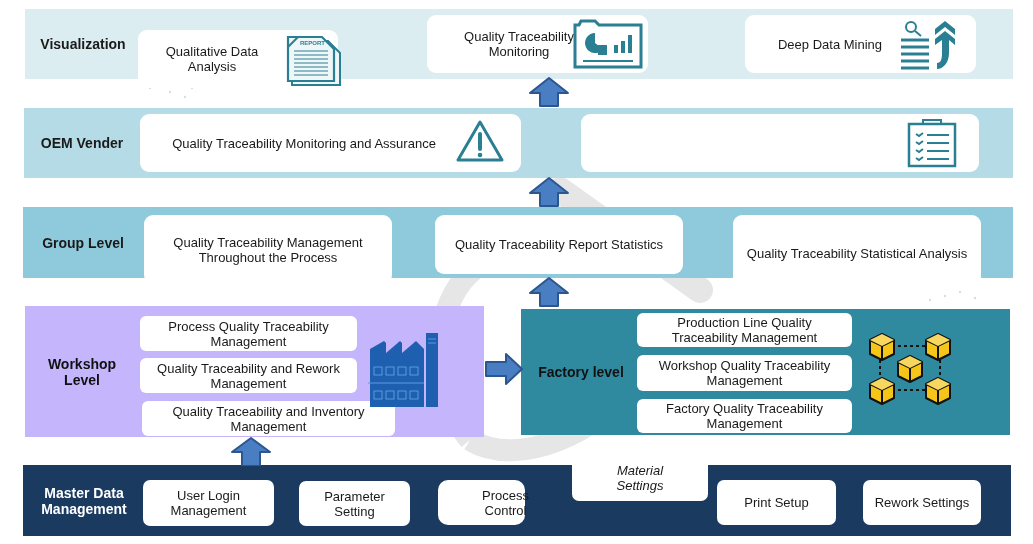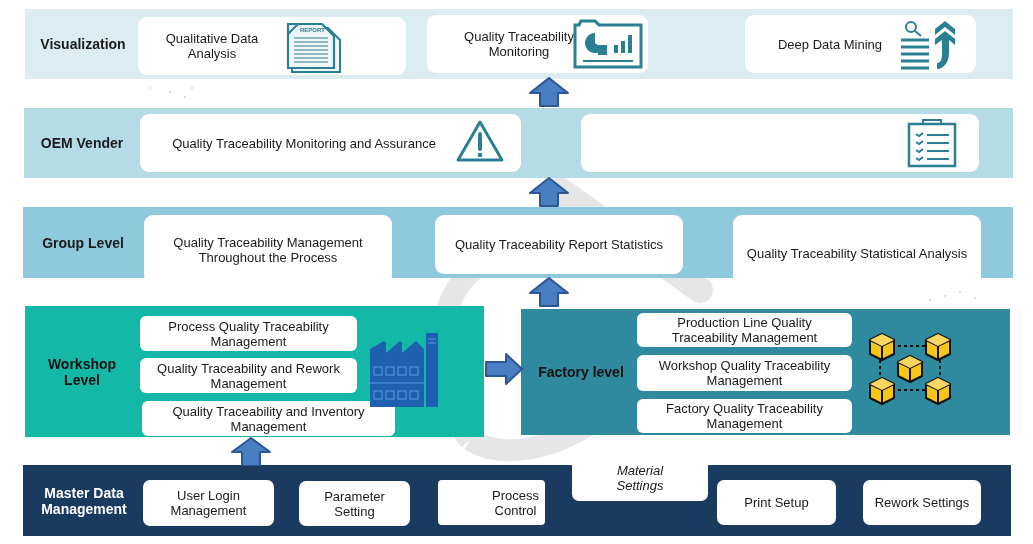--- a/index.html
+++ b/index.html
@@ -28,21 +28,21 @@
     <circle cx="945" cy="296" r="1.2"></circle>
       <circle cx="960" cy="292" r="1.2"></circle>
       <circle cx="975" cy="298" r="1.2"></circle>
       <circle cx="930" cy="300" r="1.2"></circle>
   </g>
 </svg>
 
 <div class="band" style="left:25px;top:9px;width:988px;height:70px;background:#dcedf2;">
   <div class="band-label" style="left:0;top:0;width:116px;height:70px;">Visualization</div>
 </div>
-<div class="card" style="left:138px;top:17px;width:268px;height:58px;text-decoration:underline;">
+<div class="card" style="left:138px;top:30px;width:200px;height:58px;text-decoration:underline;">
   <span class="txt" style="position:absolute;left:14px;width:120px;">Qualitative Data Analysis</span>
   <svg class="icon" style="left:146px;top:3px;" width="62" height="54" viewBox="0 0 62 54">
     <path d="M8 8 L44 8 L56 20 L56 52 L8 52 Z" fill="#eef6f8" stroke="#2a7f93" stroke-width="2"></path>
     <path d="M4 4 L38 4 L50 16 L50 48 L4 48 Z" fill="#eef6f8" stroke="#2a7f93" stroke-width="2.2"></path>
     <path d="M4 14 L14 4" stroke="#2a7f93" stroke-width="2"></path>
     <text x="16" y="12" font-size="6" fill="#2a7f93" font-family="Liberation Sans, sans-serif" font-weight="bold">REPORT</text>
     <g stroke="#2a7f93" stroke-width="1">
         <line x1="10" y1="18" x2="44" y2="18"></line>
         <line x1="10" y1="22" x2="44" y2="22"></line>
         <line x1="10" y1="26" x2="44" y2="26"></line>
@@ -116,21 +116,21 @@
 <div class="card" style="left:144px;top:215px;width:248px;height:69px;">
   <span class="txt" style="width:220px;">Quality Traceability Management Throughout the Process</span>
 </div>
 <div class="card" style="left:435px;top:215px;width:248px;height:59px;">
   <span class="txt" style="width:240px;">Quality Traceability Report Statistics</span>
 </div>
 <div class="card" style="left:733px;top:215px;width:248px;height:76px;">
   <span class="txt" style="width:240px;">Quality Traceability Statistical Analysis</span>
 </div>
 
-<div class="band" style="left:25px;top:306px;width:459px;height:131px;background:#14b8a6;text-decoration:underline;">
+<div class="band" style="left:25px;top:306px;width:459px;height:131px;background:#c4b5fd;text-decoration:underline;">
   <div class="band-label" style="left:12px;top:0;width:90px;height:131px;color:#111;">Workshop Level</div>
 </div>
 <div class="card" style="left:140px;top:316px;width:217px;height:35px;border-radius:6px;">
   <span class="txt" style="width:190px;">Process Quality Traceability Management</span>
 </div>
 <div class="card" style="left:140px;top:358px;width:217px;height:35px;border-radius:6px;">
   <span class="txt" style="width:210px;">Quality Traceability and Rework Management</span>
 </div>
 <div class="card" style="left:142px;top:401px;width:253px;height:35px;border-radius:6px;">
   <span class="txt" style="width:212px;">Quality Traceability and Inventory Management</span>
@@ -192,21 +192,21 @@
 
 <div class="band" style="left:23px;top:465px;width:988px;height:71px;background:#1a3a60;">
   <div class="band-label" style="left:10px;top:0;width:102px;height:71px;color:#fff;">Master Data Management</div>
 </div>
 <div class="card" style="left:143px;top:480px;width:131px;height:46px;border-radius:7px;">
   <span class="txt" style="width:90px;">User Login Management</span>
 </div>
 <div class="card" style="left:299px;top:481px;width:111px;height:45px;border-radius:7px;">
   <span class="txt" style="width:80px;">Parameter Setting</span>
 </div>
-<div class="card" style="left:438px;top:480px;width:107px;height:45px;border-radius:4px;padding-left:48px;">
+<div class="card" style="left:438px;top:480px;width:87px;height:45px;border-radius:10px;padding-left:48px;">
   <span class="txt" style="width:60px;">Process Control</span>
 </div>
 <div class="card" style="left:572px;top:455px;width:136px;height:46px;border-radius:7px;font-style:italic;">
   <span class="txt" style="width:70px;">Material Settings</span>
 </div>
 <div class="card" style="left:717px;top:480px;width:119px;height:45px;border-radius:7px;">
   <span class="txt" style="width:110px;">Print Setup</span>
 </div>
 <div class="card" style="left:863px;top:480px;width:118px;height:45px;border-radius:7px;">
   <span class="txt" style="width:116px;">Rework Settings</span>

